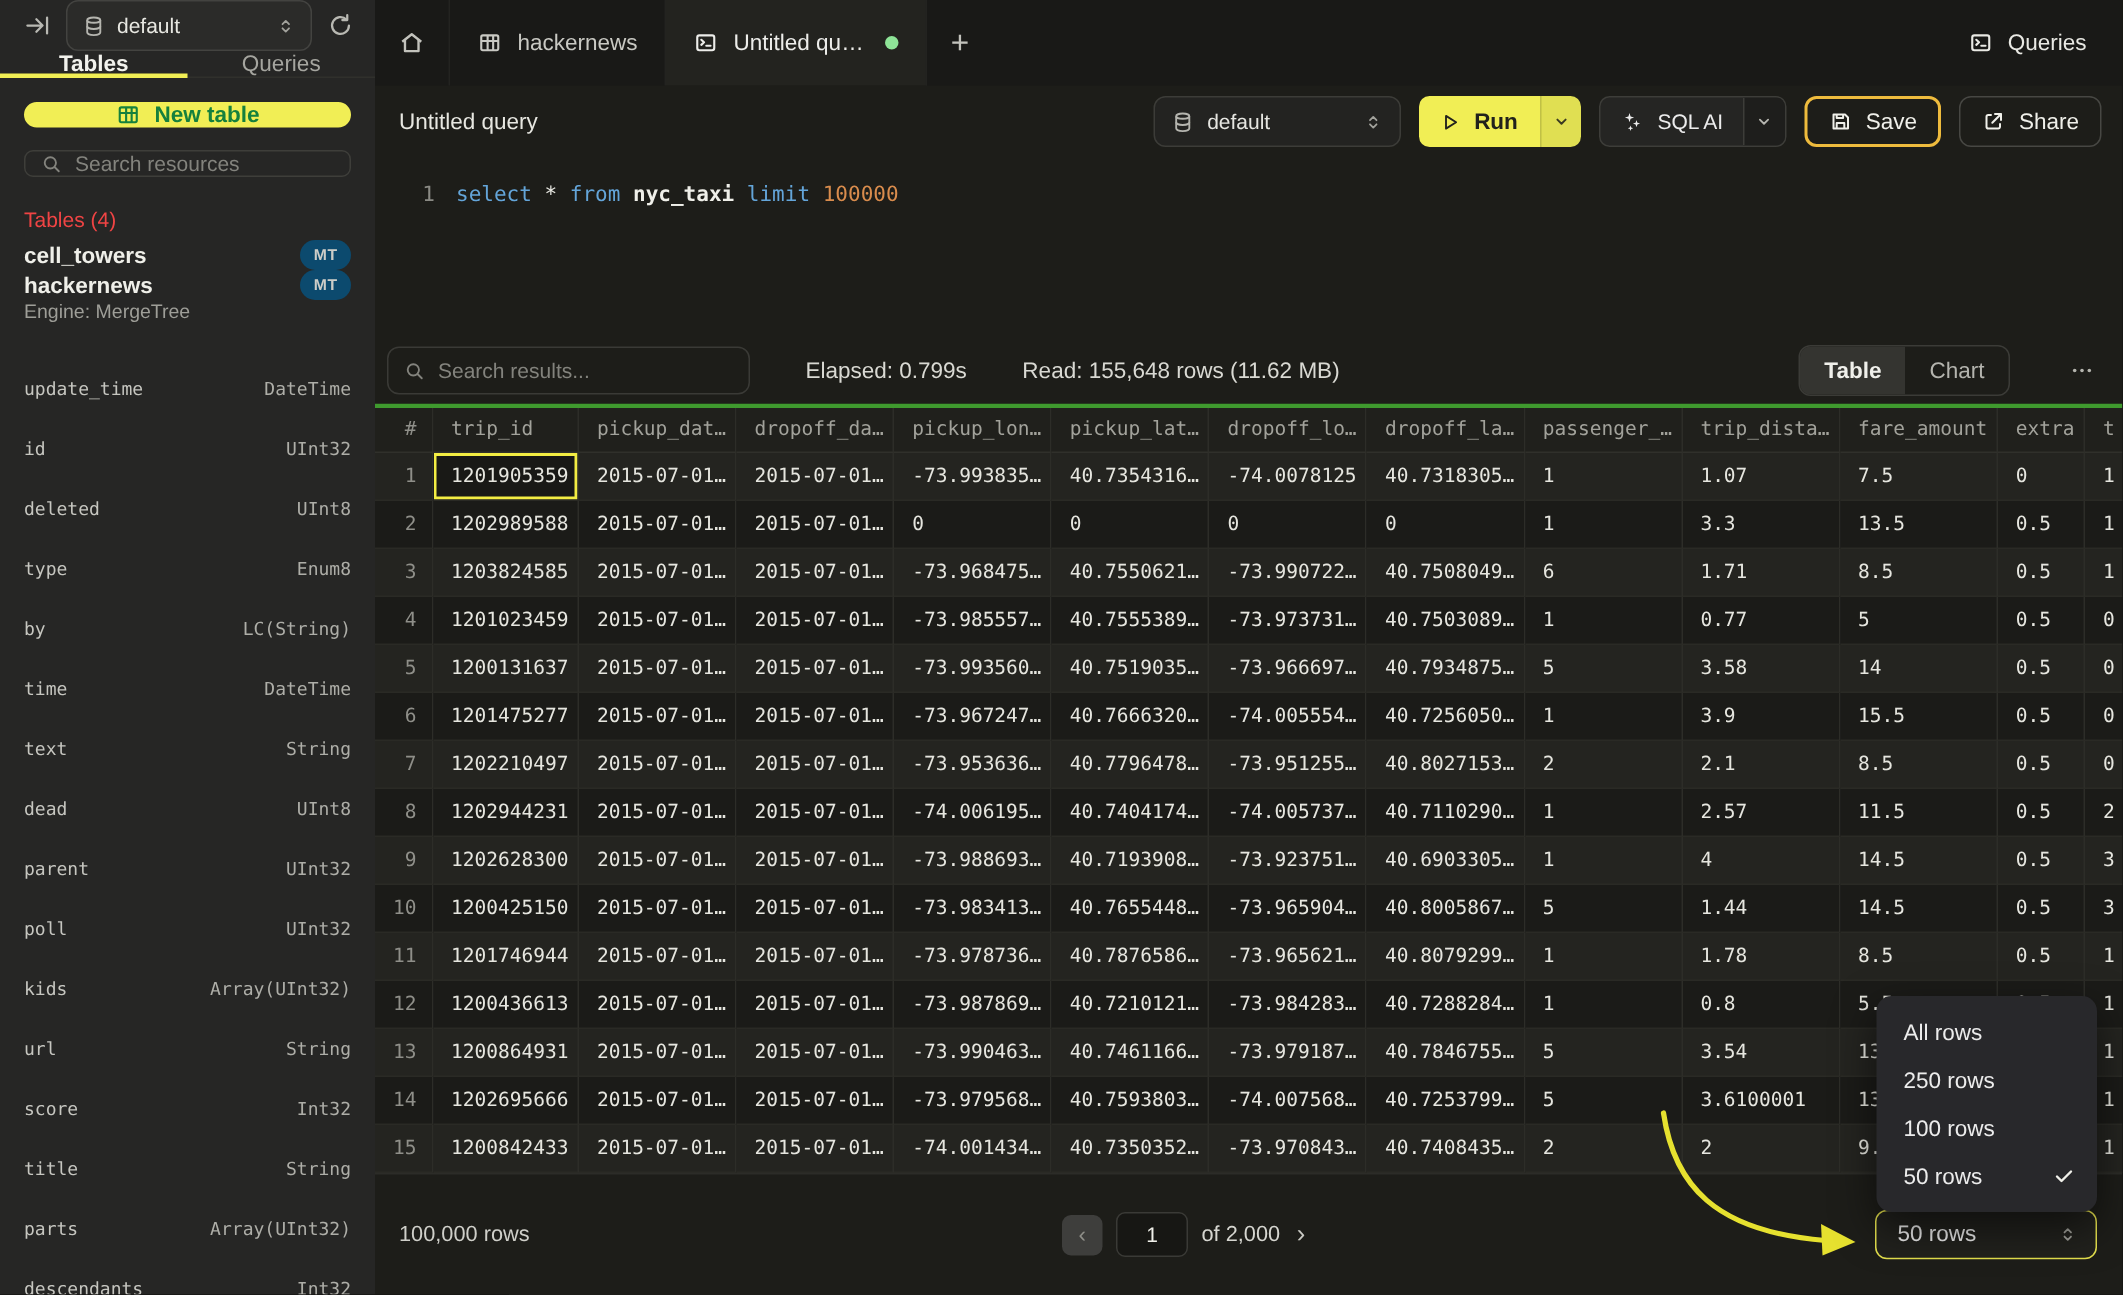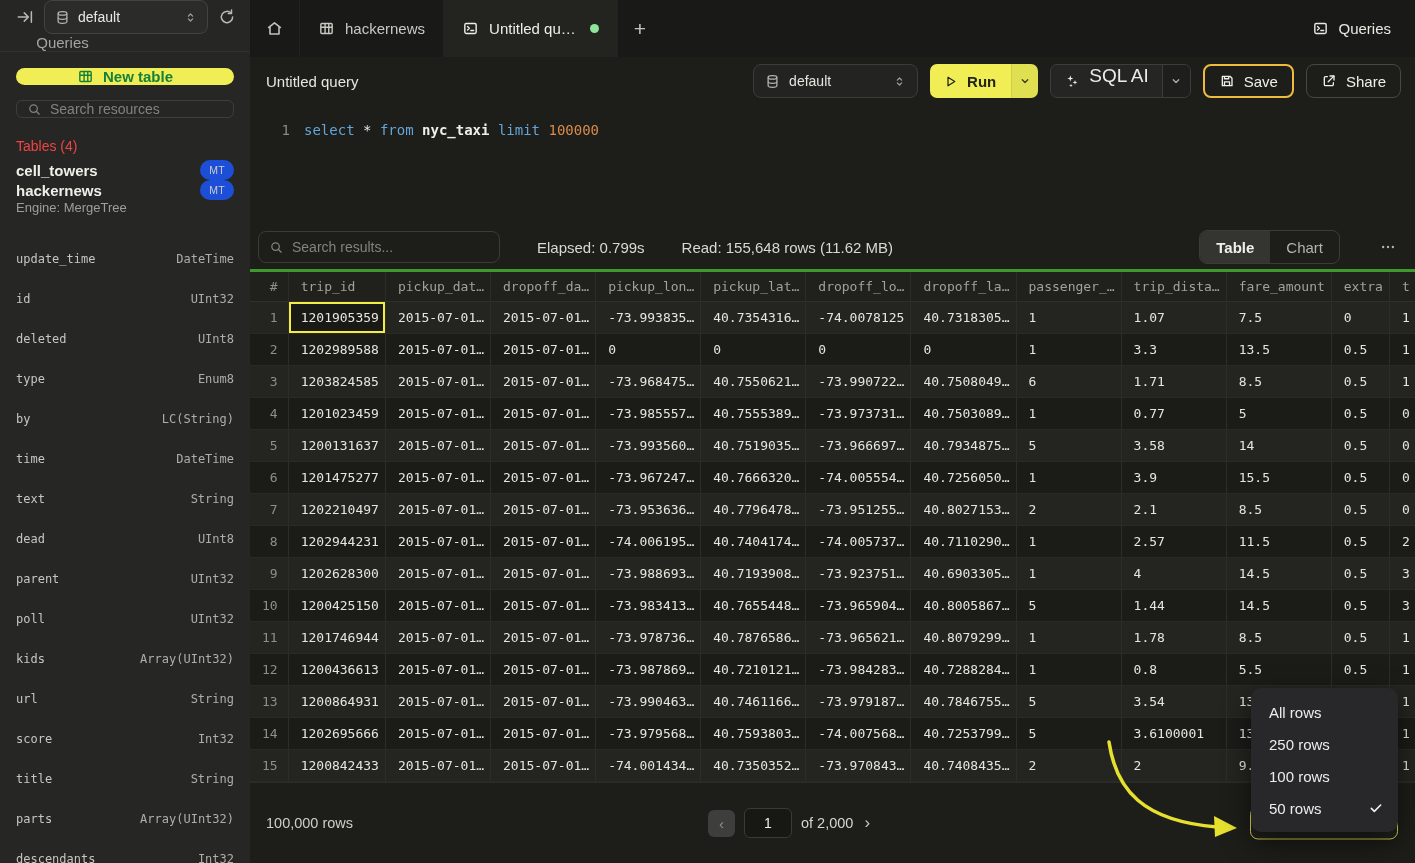--- a/index.html
+++ b/index.html
@@ -21,21 +21,21 @@
   .side-tab { width:125px; display:flex; align-items:center; justify-content:center; font-size:15px; color:#a5a59f; cursor:pointer; position:relative; }
   .side-tab.active { color:#f2f2ed; font-weight:bold; }
   .side-tab.active::after { content:""; position:absolute; left:0; right:0; bottom:-1px; height:3px; background:#f1ee55; }
   .new-table-btn { margin:16px 16px 0; height:37px; background:#f1ee55; color:#15803d; border:none; border-radius:16px; font-size:15px; font-weight:bold; font-family:inherit; display:flex; align-items:center; justify-content:center; gap:9px; cursor:pointer; }
   .search-box { margin:15px 16px 0; height:34px; border:1px solid #3e3e3a; border-radius:6px; display:flex; align-items:center; gap:8px; padding:0 10px; color:#83837d; }
   .search-box input { background:transparent; border:none; outline:none; color:#e6e6e0; font-size:14px; width:100%; font-family:inherit; }
   .search-box input::placeholder { color:#83837d; }
   .section-label { margin:20px 16px 0; font-size:14px; color:#ef4444; font-weight:normal; }
   .tbl-item { margin:0 16px; height:34px; display:flex; align-items:center; justify-content:space-between; cursor:pointer; }
   .tbl-item .nm { font-size:15px; font-weight:bold; color:#efefe9; }
-  .mt-badge { background:#1d4ed8; color:#cdcdc8; font-size:10.5px; font-weight:normal; border-radius:10px; padding:4px 9px; letter-spacing:.3px;text-align:right; }
+  .mt-badge { background:#0c4a6e; color:#cdcdc8; font-size:10.5px; font-weight:bold; border-radius:10px; padding:4px 9px; letter-spacing:.3px;text-align:right; }
   .engine-label { margin:0 16px 8px; font-size:13px; color:#9e9e98; }
   .col-list { margin:6px 16px 4px; font-family:"DejaVu Sans Mono", monospace; font-size:12px; }
   .col-row { display:flex; justify-content:space-between; height:20px; align-items:center;margin-top:20px; }
   .col-row .cn { color:#c6c6c0; }
   .col-row .ct { color:#aeaea8; }
   .gap8 { height:8px; }
 
   
   .main { flex:1; display:flex; flex-direction:column; background:#1d1d19; overflow:hidden; }
 
@@ -49,21 +49,21 @@
   .queries-btn { display:flex; align-items:center; gap:9px; background:none; border:none; color:#e9e9e4; font-size:15px; font-family:inherit; padding:0 24px; cursor:pointer; }
 
   .toolbar { height:48px; display:flex; align-items:center; padding:0 14px 0 16px; gap:12px; flex:none; }
   .q-title { font-size:15px; color:#e7e7e1; flex:1; }
   .tb-select { height:34px; width:165px; background:#232321; border:1px solid #3c3c38; border-radius:8px; display:flex; align-items:center; gap:9px; padding:0 11px; cursor:pointer; }
   .tb-select .lbl { flex:1; text-align:left; font-size:14px; color:#e6e6e1; }
   .run-btn { height:34px; display:flex; border-radius:7px; overflow:hidden; cursor:pointer; }
   .run-main { background:#f1ee55; color:#22221c; display:flex; align-items:center; gap:9px; padding:0 15px 0 13px; font-size:15px; font-weight:bold; }
   .run-caret { background:#e0df52; border-left:1px solid #cfcf48; color:#3a3a22; width:27px; display:flex; align-items:center; justify-content:center; }
   .sqlai-btn { height:34px; display:flex; background:#252523; border:1px solid #3d3d39; border-radius:7px; overflow:hidden; cursor:pointer; }
-  .sqlai-main { display:flex; gap:9px; padding:0 13px; font-size:19px; color:#ececе6; color:#ececec; }
+  .sqlai-main { display:flex; align-items:center; gap:9px; padding:0 13px; font-size:14px; color:#ececе6; color:#ececec; }
   .sqlai-caret { border-left:1px solid #3d3d39; background:#1e1e1c; width:28px; display:flex; align-items:center; justify-content:center; color:#b5b5af; }
   .save-btn { height:34px; background:transparent; border:2px solid #eebb3d; border-radius:8px; color:#f0f0ea; font-size:15px; font-family:inherit; display:flex; align-items:center; gap:9px; padding:0 14px; cursor:pointer; }
   .share-btn { height:34px; background:transparent; border:1px solid #474743; border-radius:8px; color:#f0f0ea; font-size:15px; font-family:inherit; display:flex; align-items:center; gap:9px; padding:0 14px; cursor:pointer; }
 
   .editor { height:120px; display:flex; padding-top:17px; font-family:"DejaVu Sans Mono", monospace; font-size:14px; flex:none; }
   .gutter { width:26px; margin-left:14px; text-align:right; color:#8a8a84; flex:none; }
   .code-line { margin-left:14px; white-space:pre; }
   .tok-keyword { color:#64a5d9; }
   .tok-plain { color:#e8e8e2; }
   .tok-table { color:#efefe9; font-weight:bold; }
@@ -93,21 +93,21 @@
   .total-rows { margin-left:16px; font-size:14.5px; color:#cfcfc9; }
   .pager { position:absolute; left:458px; top:50%; transform:translateY(-50%); display:flex; align-items:center; gap:9px; }
   .pg-prev { width:27px; height:27px; background:#3e3e3c; border:none; border-radius:6px; color:#90908a; font-size:15px; cursor:pointer; font-family:inherit; }
   .pg-input { width:48px; height:30px; background:#171714; border:1px solid #3a3a36; border-radius:6px; color:#f0f0ea; text-align:center; font-size:14px; font-family:inherit; outline:none; }
   .pg-of { font-size:14.5px; color:#d6d6d0; }
   .pg-next { background:none; border:none; color:#c9c9c3; font-size:17px; cursor:pointer; font-family:inherit; padding:0 2px; }
   .pagesize { position:absolute; right:17px; top:50%; transform:translateY(-50%); width:148px; height:33px; background:#21211d; border:1.5px solid #e3df4d; border-radius:8px; display:flex; align-items:center; justify-content:space-between; padding:0 12px 0 14px; cursor:pointer; }
   .pagesize .lbl { font-size:15px; color:#ececе6; color:#ececec; }
 
   
-  .rows-menu { position:absolute; left:1251px; top:688px; width:147px; background:#28282b; border-radius:10px; box-shadow:0 10px 28px rgba(0,0,0,.55); padding:8px 0; z-index:50; }
+  .rows-menu { position:absolute; left:1251px; top:664px; width:147px; background:#28282b; border-radius:10px; box-shadow:0 10px 28px rgba(0,0,0,.55); padding:8px 0; z-index:50; }
   .rows-menu .mi { height:32px; display:flex; align-items:center; justify-content:space-between; padding:0 14px 0 18px; font-size:15px; color:#ececec; cursor:pointer; }
   .rows-menu .mi .chk { color:#f0f0ea; display:flex; }
 
   
   .arrow-anno { position:absolute; left:1095px; top:735px; z-index:40; pointer-events:none; }
 </style>
 </head>
 <body>
 
 <div class="app">
@@ -137,20 +137,23 @@
       </div>
       <span class="icon ghost-ic">
         <svg width="18" height="18" viewBox="0 0 24 24" fill="none" stroke="currentColor" stroke-width="2" stroke-linecap="round">
             <path d="M19.5 12a7.5 7.5 0 1 1-2.2-5.3"></path>
             <path d="M18 2.8v4.4h-4.4" stroke-linejoin="round"></path>
           </svg>
       </span>
     </div>
 
     <div class="side-tabs">
+      <div class="side-tab active">
+          <span>Tables</span>
+        </div>
       <div class="side-tab">
           <span>Queries</span>
         </div>
     </div>
 
     <button class="new-table-btn">
       <span class="icon">
         <svg width="17" height="17" viewBox="0 0 24 24" fill="none" stroke="currentColor" stroke-width="2">
             <rect x="4" y="5" width="16" height="14" rx="1.5"></rect>
             <path d="M4 10.3h16M10 5v14M15.2 5v14"></path>

